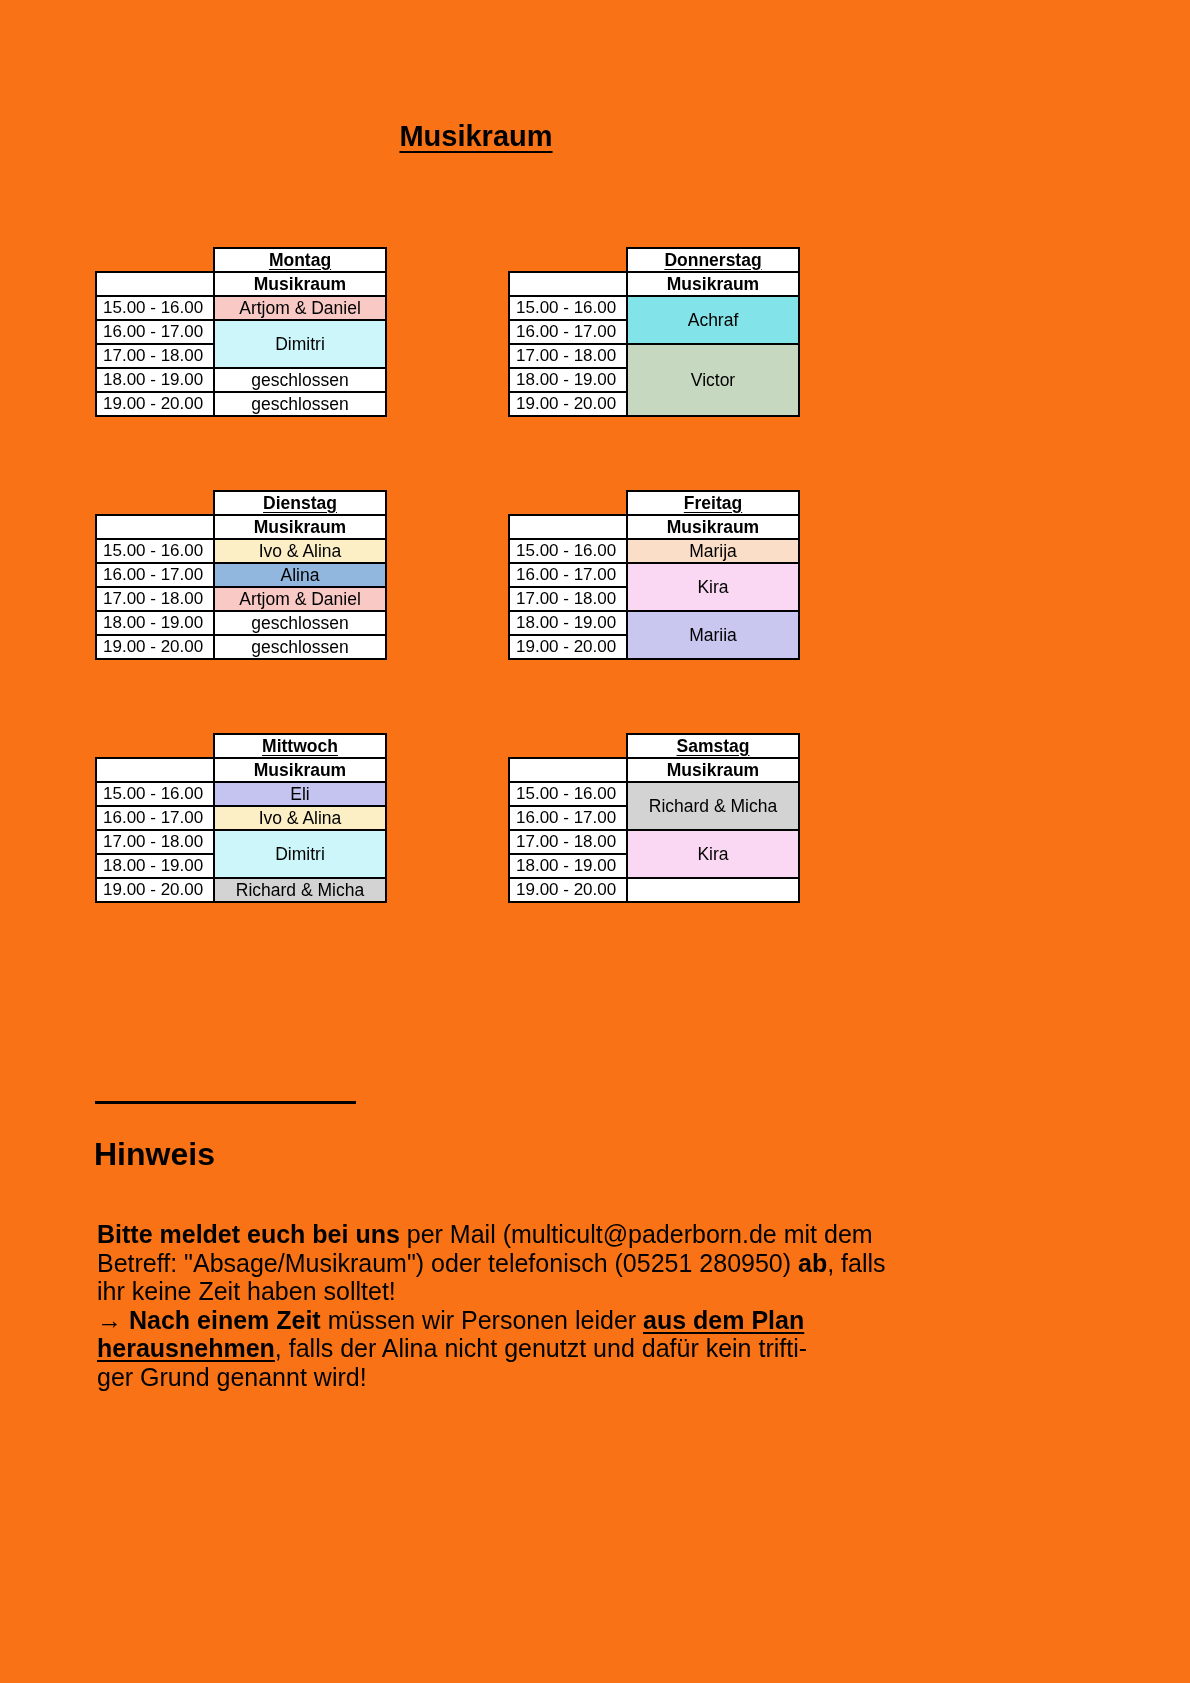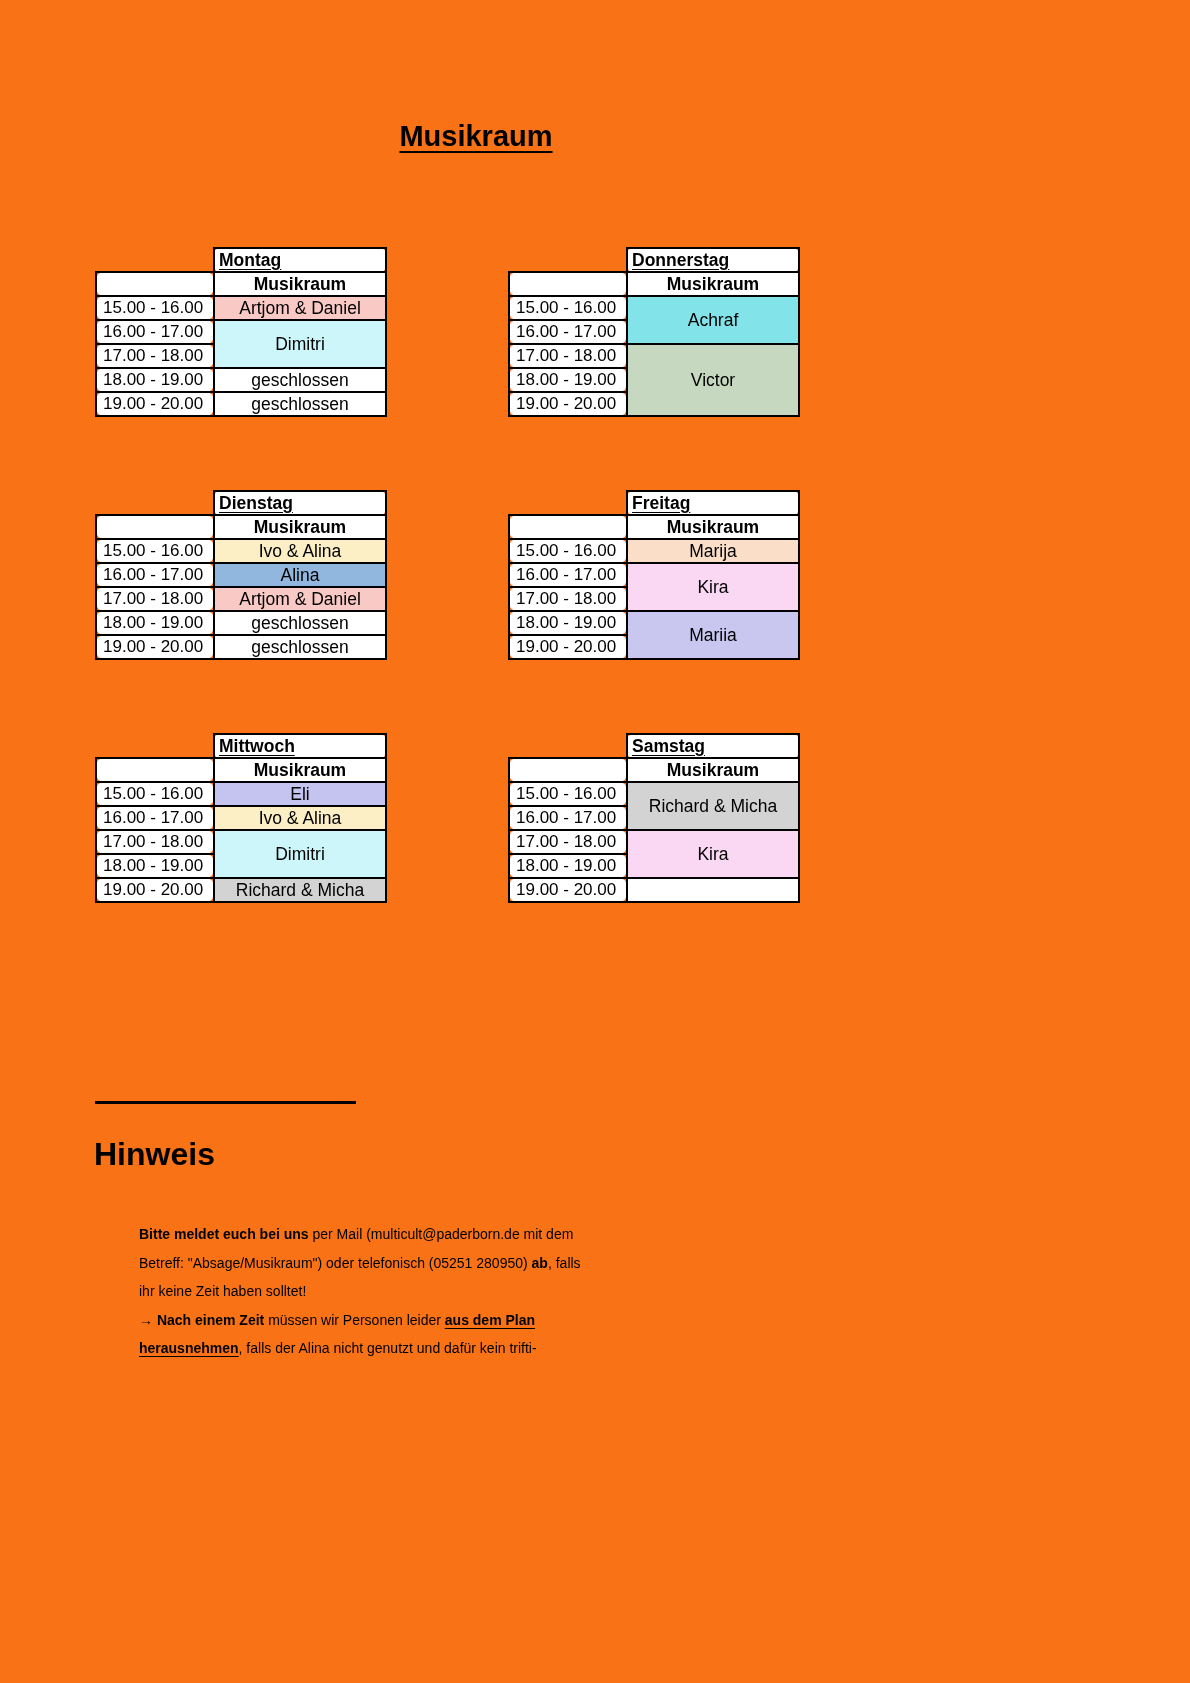--- a/index.html
+++ b/index.html
@@ -18,37 +18,37 @@
   .pos-right { left:508px; }
   .row-0 { top:247px; }
   .row-1 { top:490px;padding-left:16px; }
   .row-2 { top:733px; }
 
   .sched td {
     border:2px solid #000; height:24px; padding:0 4px;
     font-size:17.5px; vertical-align:middle; background:#fff;
   }
   .sched td.ghost   { border:none; background:transparent; }
-  .sched td.daycell { font-weight:bold;border-radius:6px; }
+  .sched td.daycell { text-align:center; font-weight:bold; }
   .sched .dayname   { text-decoration:underline; text-underline-offset:3px; }
   .sched td.mkcell  { text-align:center; font-weight:bold; }
-  .sched td.timecell{ text-align:left; padding-left:6px; font-size:17px; white-space:nowrap;border-radius:8px; }
+  .sched td.timecell{ text-align:left; padding-left:6px; font-size:17px; white-space:nowrap; }
   .sched td.namecell{ text-align:center; white-space:nowrap; }
 
   .divider {
     position:absolute; left:95px; top:1101px; width:261px; height:3px;
     background:#000; border:none;
   }
   .note-heading {
     position:absolute; left:94px; top:1136px;
     font-size:32px; font-weight:bold;
   }
   .note-body {
     position:absolute; left:97px; top:1220px; width:660px;
-    font-size:14px; line-height:28.5px;margin-left:42px;
+    font-size:25px; line-height:28.5px;
   }
   .note-line { white-space:nowrap; }
   .note-line .b { font-weight:bold; }
   .note-line .u { text-decoration:underline; text-underline-offset:3px; }
 </style>
 </head>
 <body>
 
 <div class="page">
   <h1 class="title">Musikraum</h1>
@@ -262,14 +262,15 @@
       </table>
     </div>
   <div class="divider"></div>
   <h2 class="note-heading">Hinweis</h2>
   <div class="note-body">
       <div class="note-line"><span class="b">Bitte meldet euch bei uns</span><span> per Mail (multicult@paderborn.de mit dem</span></div>
       <div class="note-line"><span>Betreff: "Absage/Musikraum") oder telefonisch (05251 280950) </span><span class="b">ab</span><span>, falls</span></div>
       <div class="note-line"><span>ihr keine Zeit haben solltet!</span></div>
       <div class="note-line"><span>→ </span><span class="b">Nach einem Zeit</span><span> müssen wir Personen leider </span><span class="b u">aus dem Plan</span></div>
       <div class="note-line"><span class="b u">herausnehmen</span><span>, falls der Alina nicht genutzt und dafür kein trifti-</span></div>
+      <div class="note-line"><span>ger Grund genannt wird!</span></div>
     </div>
 </div>
 
 </body></html>

